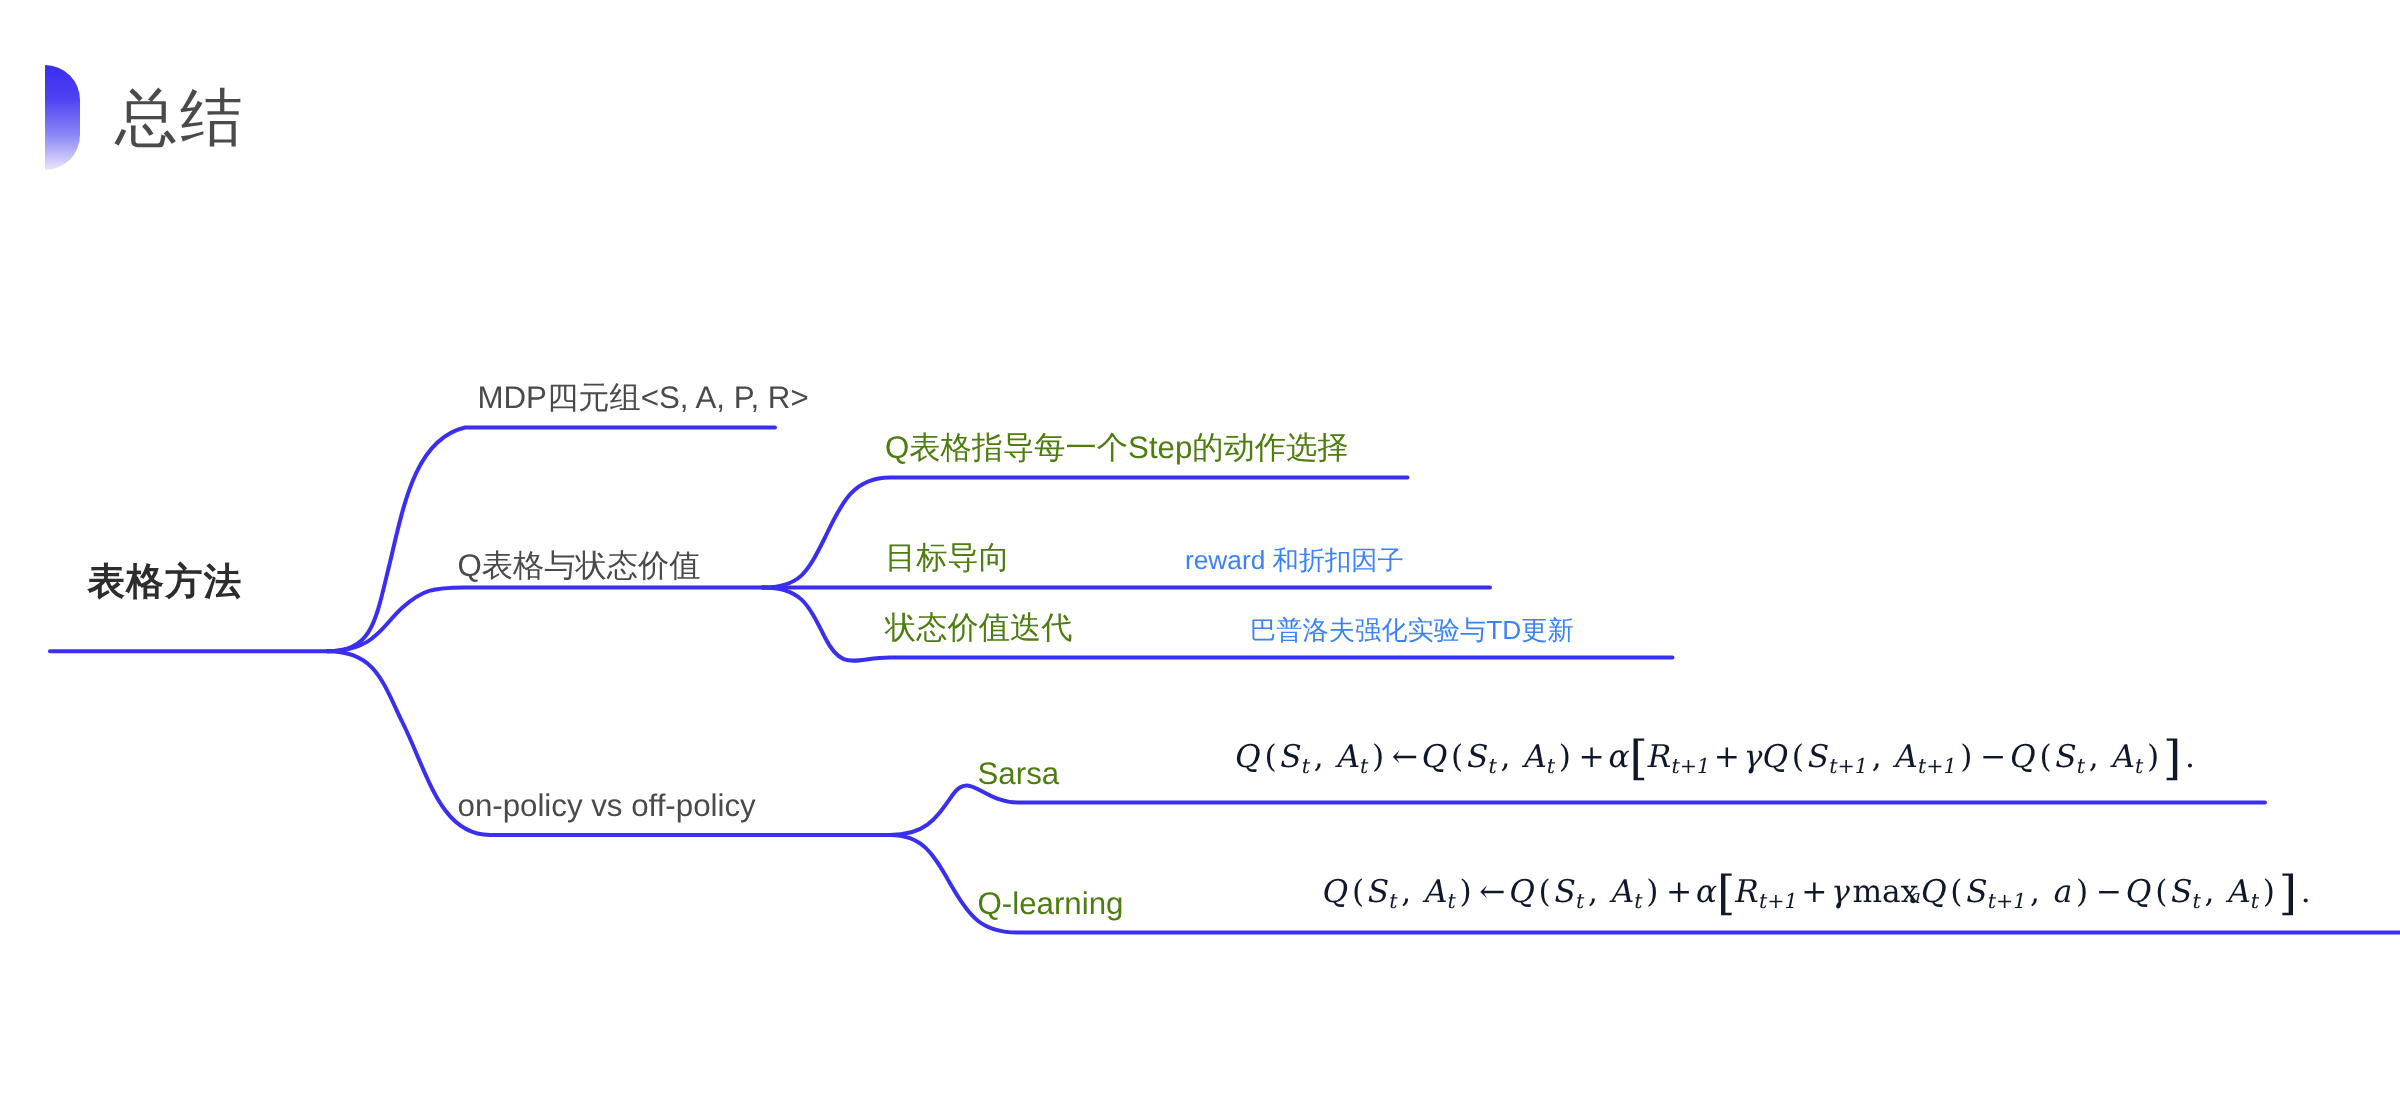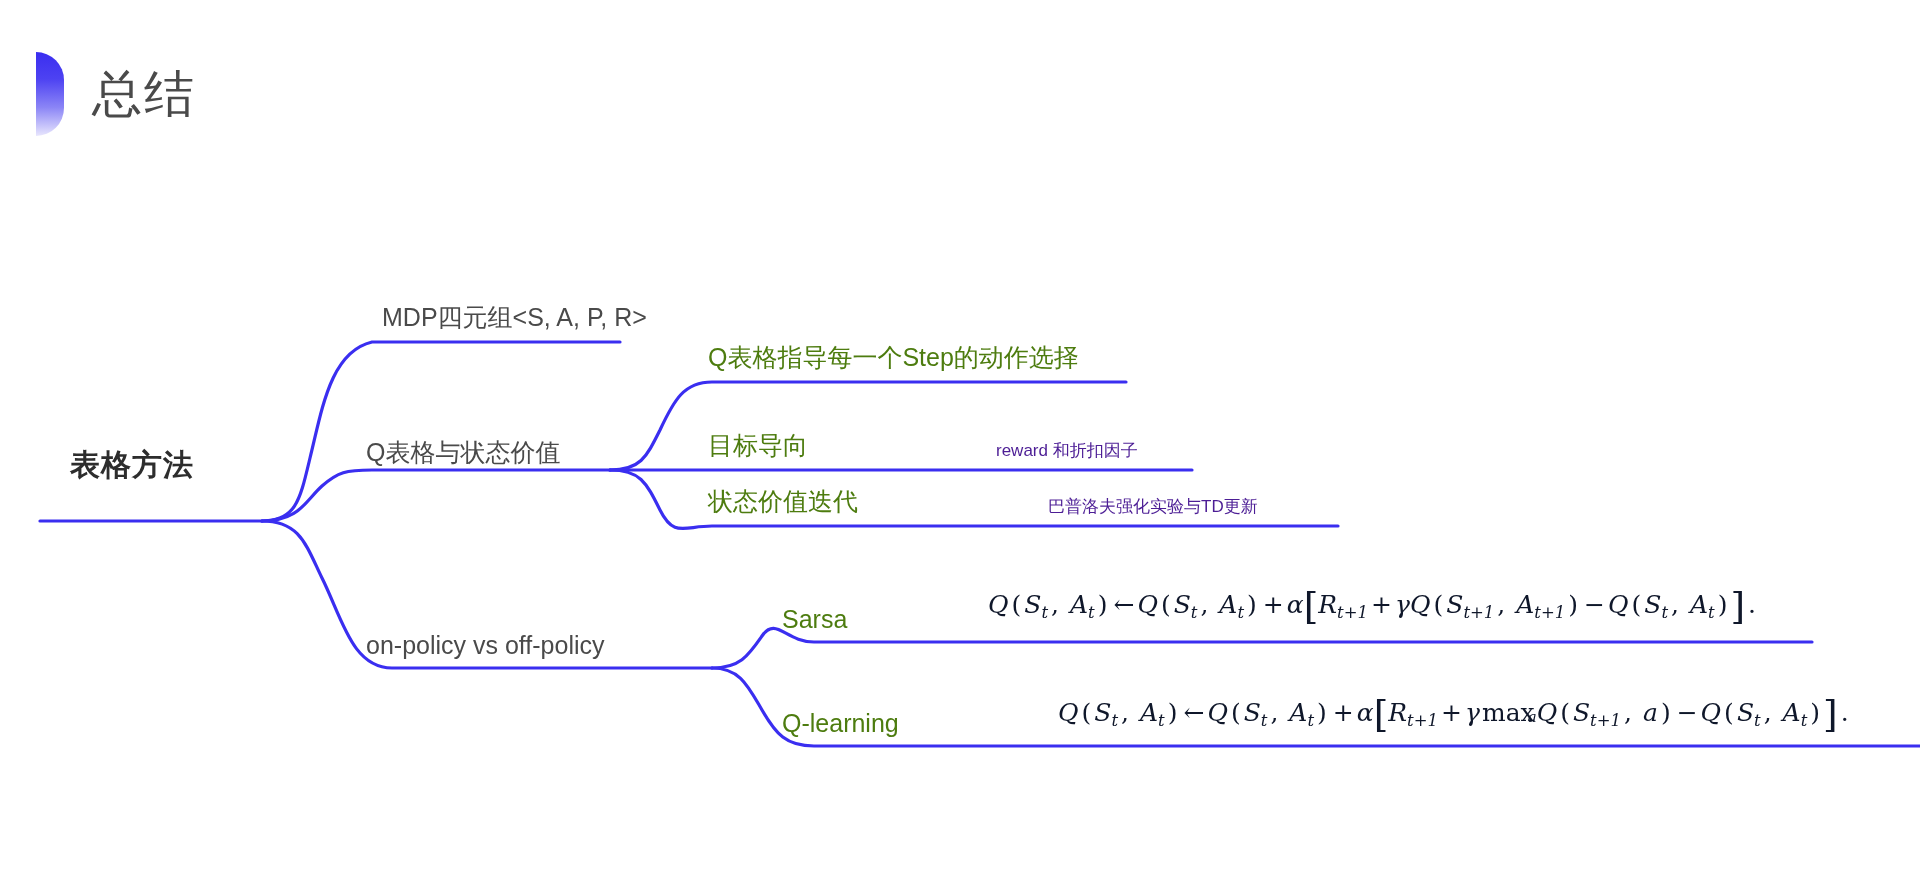--- a/index.html
+++ b/index.html
@@ -75,23 +75,22 @@
   }
   .node-l1 {
     font-size: 25px;
     color: #4a4a4a;
   }
   .node-l2 {
     font-size: 25px;
     color: #4d7c0f;
   }
   .node-l3 {
-    font-size: 17px;
-    color: #4c1d95;
-    margin-left: 48px;
+    font-size: 21px;
+    color: #3b82f6;
   }
 
   
   .formula {
     position: absolute;
     white-space: nowrap;
     color: #0f172a;
     font-family: "DejaVu Serif", "Liberation Serif", serif;
     font-size: 25px;
     transform: translateY(-100%);

